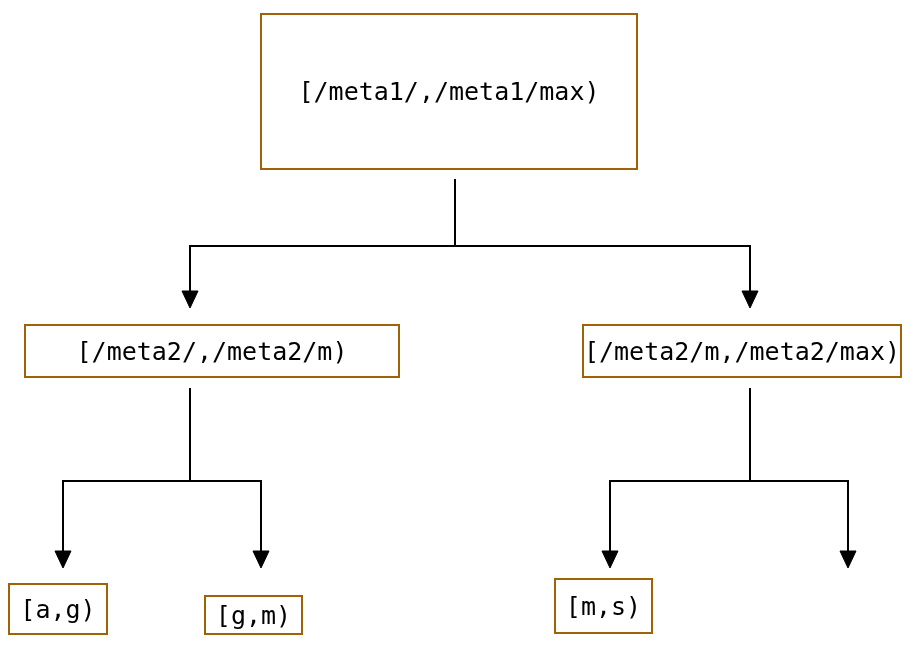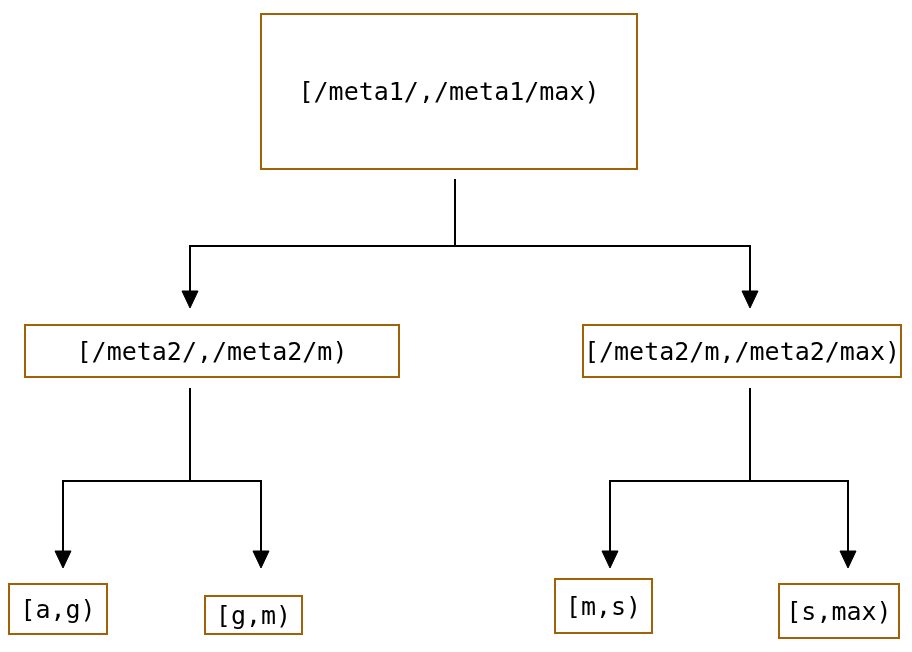--- a/index.html
+++ b/index.html
@@ -92,17 +92,14 @@
   </div>
 
   <div class="node" style="left:204px; top:583px; width:99px; height:40px;margin-top:12px;">
     <span>[g,m)</span>
   </div>
 
   <div class="node" style="left:554px; top:578px; width:99px; height:56px;">
     <span>[m,s)</span>
   </div>
 
-  <div class="node" style="left:778px; top:583px; width:122px; height:56px;">
-    <span>[s,max)</span>
-  </div>
 
 </div>
 
 </body></html>

